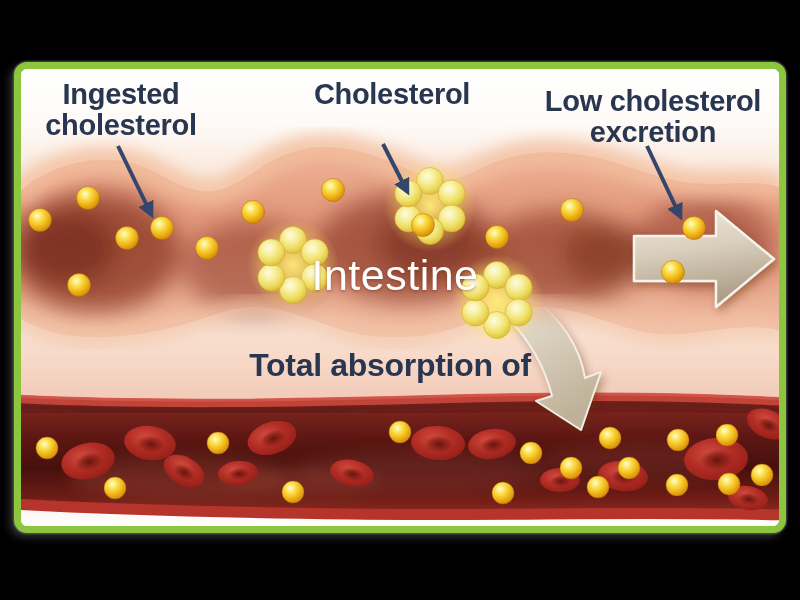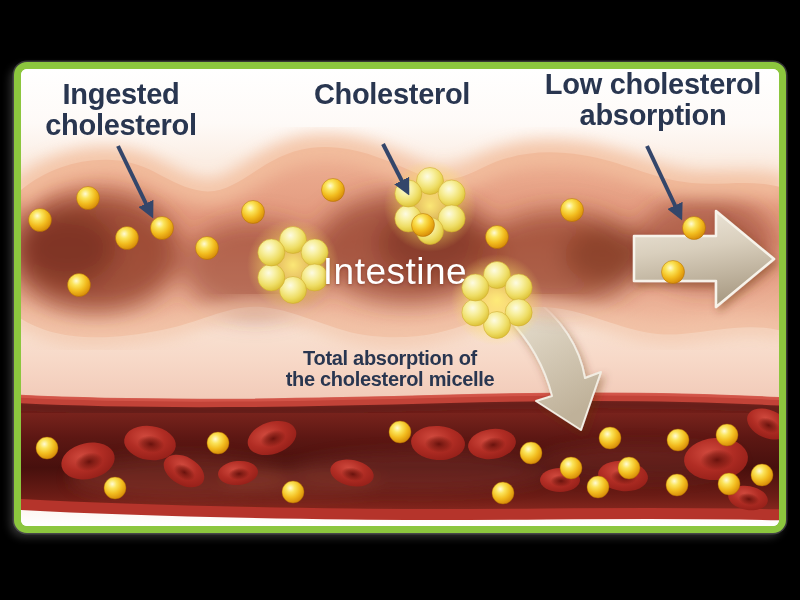--- a/index.html
+++ b/index.html
@@ -5,23 +5,23 @@
   html,body{margin:0;padding:0;background:#000;}
   .stage{position:relative;width:800px;height:600px;background:var(--c-page_background,#000);overflow:hidden;
          font-family:"Liberation Sans","DejaVu Sans",sans-serif;}
   .card{position:absolute;left:14px;top:62px;width:758px;height:457px;background:#fff;
         border:7px solid var(--c-frame_green,#8cc63e);border-radius:13px;overflow:hidden;
         box-shadow:-4px 4px 8px rgba(110,110,110,.45),0 0 0 1.5px rgba(150,150,150,.35);}
   .card svg{position:absolute;left:0;top:0;}
   .lbl{position:absolute;transform:translateX(-50%);text-align:center;
        color:var(--c-label_text,#293650);font-size:29px;font-weight:600;line-height:1.07;letter-spacing:-.3px;white-space:nowrap;}
   .white-lbl{position:absolute;transform:translateX(-50%);text-align:center;color:#fff;
-       font-size:37px;font-weight:400;letter-spacing:.5px;white-space:nowrap;
+       font-size:43px;font-weight:400;letter-spacing:.5px;white-space:nowrap;
        text-shadow:0 1px 3px rgba(110,40,25,.5);}
-  .absorb{font-size:20px;}
+  .absorb{font-size:32px;}
 </style>
 </head>
 <body>
 
 <div class="stage">
   <div class="card">
 
     <svg width="758" height="457" viewBox="21 69 758 457">
       <defs>
         <linearGradient id="bgGrad" x1="0" y1="0" x2="0" y2="1">
@@ -262,23 +262,22 @@
       </g>
     </svg>
 
     <div class="lbl" style="left:100px;top:10px">
       <div>Ingested</div>
       <div>cholesterol</div>
     </div>
     <div class="lbl" style="left:371px;top:10px">
       <div>Cholesterol</div>
     </div>
-    <div class="lbl" style="left:632px;top:0">
+    <div class="lbl" style="left:632px;top:17px">
       <div>Low cholesterol</div>
-      <div>absorption</div>
+      <div>excretion</div>
     </div>
     <div class="white-lbl" style="left:374px;top:182px">Intestine</div>
     <div class="lbl absorb" style="left:369px;top:279px">
       <div>Total absorption of</div>
-      <div>the cholesterol micelle</div>
     </div>
   </div>
 </div>
 
 </body></html>

